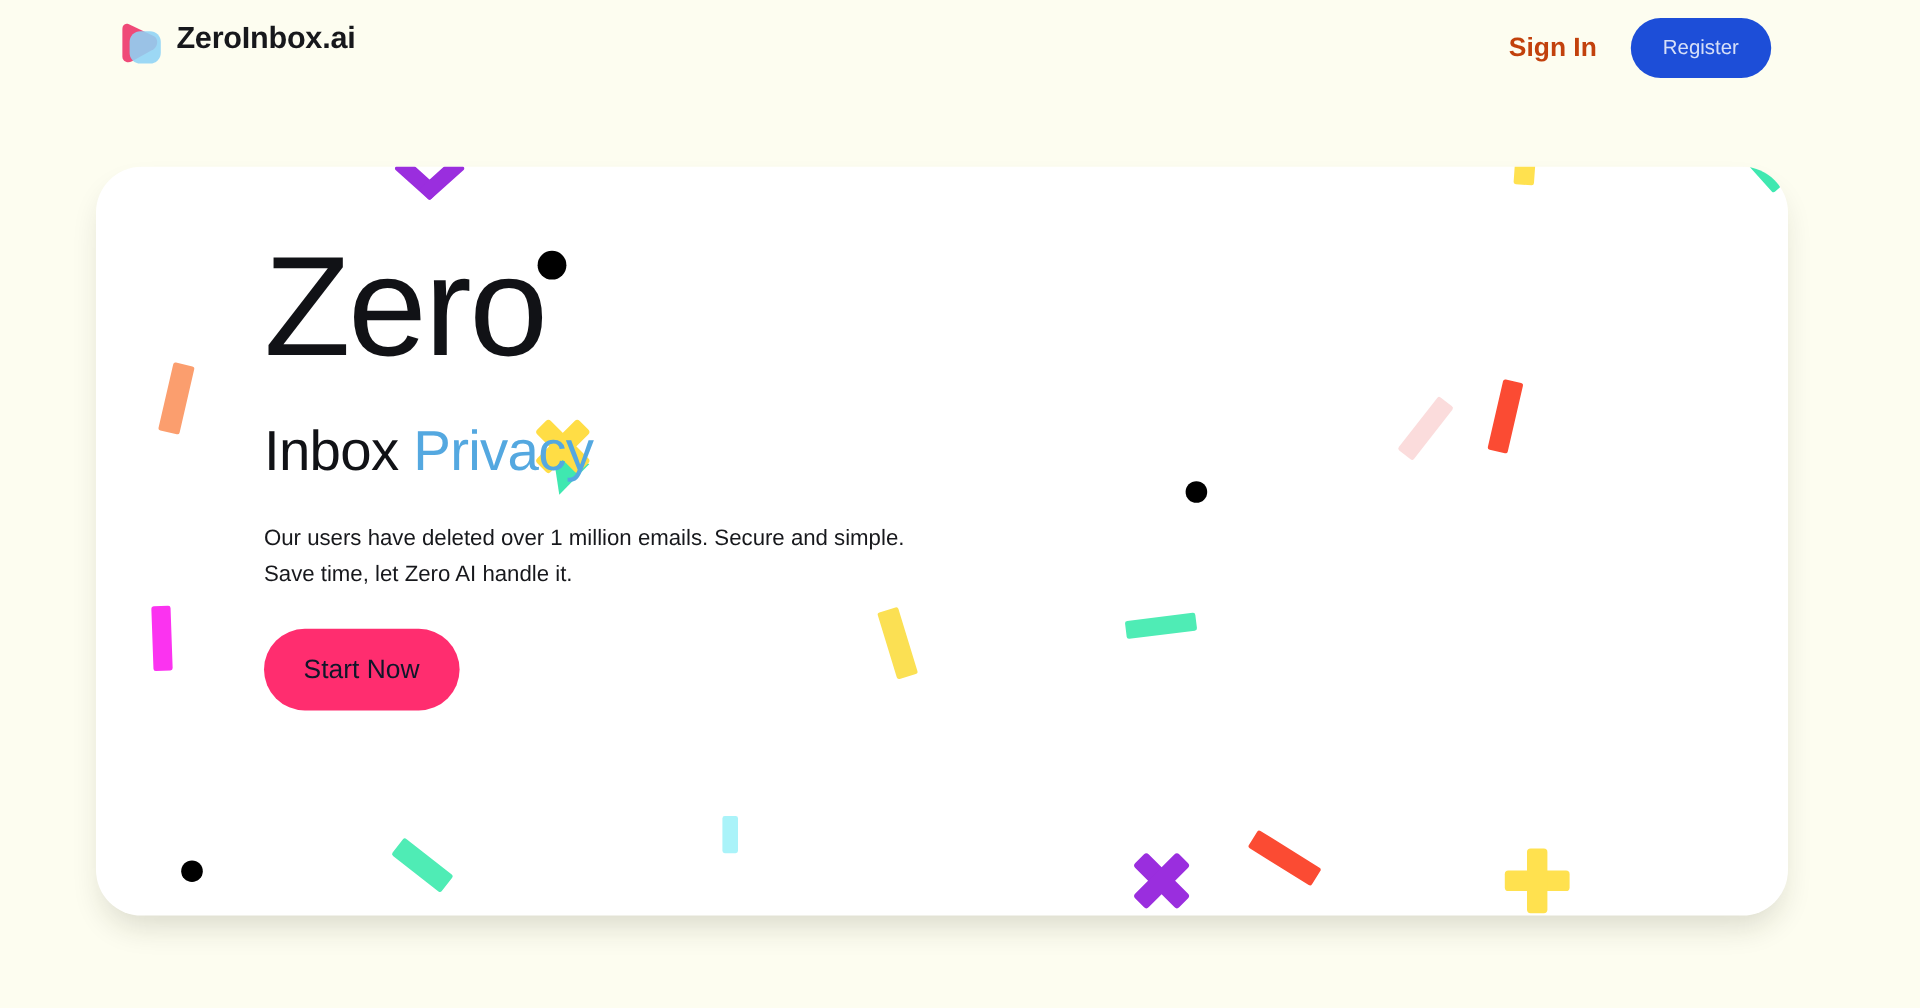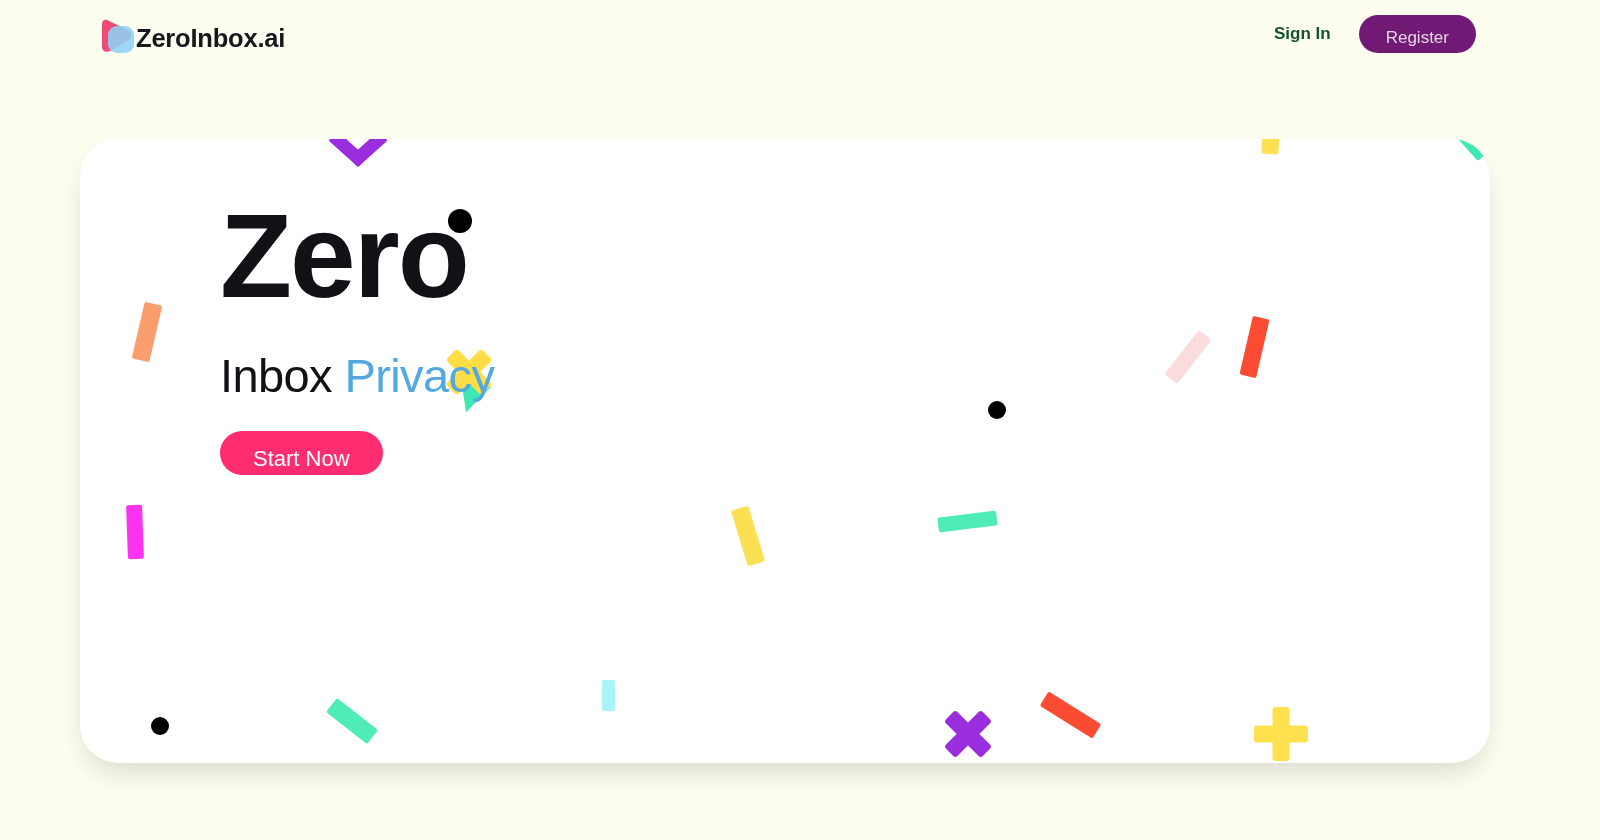--- a/index.html
+++ b/index.html
@@ -26,21 +26,22 @@
     display: flex;
     align-items: center;
     z-index: 40;
   }
 
   .brand {
     position: absolute;
     left: 98px;
     top: 18px;
     display: flex;
-    align-items: center;
+    align-items: flex-start;
+    gap: 11px;
     cursor: pointer;
   }
 
   .brand-mark {
     position: relative;
     width: 38px;
     height: 40px;
     flex: none;
   }
   .brand-mark svg { display: block; }
@@ -96,38 +97,38 @@
   .auth {
     position: absolute;
     right: 124px;
     top: 15px;
     display: flex;
     align-items: center;
     gap: 22px;
   }
 
   .signin {
-    font-size: 17px;
+    font-size: 22px;
     font-weight: 700;
-    color: #14532d;
+    color: #c2410c;
     cursor: pointer;
     white-space: nowrap;
     padding: 8px 6px;
   }
 
   .register {
-    background: #701a75;
+    background: #1d4ed8;
     color: rgba(255,255,255,0.82);
     border: none;
     border-radius: 999px;
     font-family: inherit;
     font-size: 17px;
     font-weight: 400;
     padding: 0 27px;
-    height: 38px;
+    height: 50px;
     line-height: 46px;
     cursor: pointer;
     white-space: nowrap;
   }
 
   
   .hero-card {
     position: absolute;
     left: 80px;
     top: 139px;
@@ -150,21 +151,21 @@
     position: absolute;
     left: 140px;
     top: 60px;
     width: 720px;
     z-index: 20;
   }
 
   .title {
     font-size: 118px;
     line-height: 0.98;
-    font-weight: 700;
+    font-weight: 400;
     letter-spacing: -2px;
     color: #111216;
   }
   .title-line2 { color: #e4598b; }
 
   .subtitle {
     margin-top: 36px;
     font-size: 47px;
     line-height: 1.06;
     font-weight: 400;
@@ -178,27 +179,27 @@
     font-size: 18.5px;
     line-height: 1.62;
     color: #17181c;
     max-width: 580px;
   }
 
   .cta {
     margin-top: 31px;
     display: inline-block;
     background: #ff2d6f;
-    color: #ffffff;
+    color: #0f172a;
     border: none;
     border-radius: 999px;
     font-family: inherit;
     font-size: 22px;
     font-weight: 400;
-    height: 44px;
+    height: 68px;
     line-height: 56px;
     padding: 0 33px;
     cursor: pointer;
     position: relative;
     z-index: 25;
   }
 
   
   .deco { position: absolute; pointer-events: none; }
 
@@ -311,17 +312,21 @@
     </div>
 
     <div class="hero-text">
       <h1 class="title">
         <div>Zero</div>
       </h1>
       <h2 class="subtitle">
         <span>Inbox</span>
         <span class="accent">Privacy</span>
       </h2>
+      <p class="lede">
+        <span>Our users have deleted over 1 million emails. Secure and simple.</span>
+        <span>Save time, let Zero AI handle it.</span>
+      </p>
       <button class="cta">Start Now</button>
     </div>
 
   </div>
 </div>
 
 </body></html>

